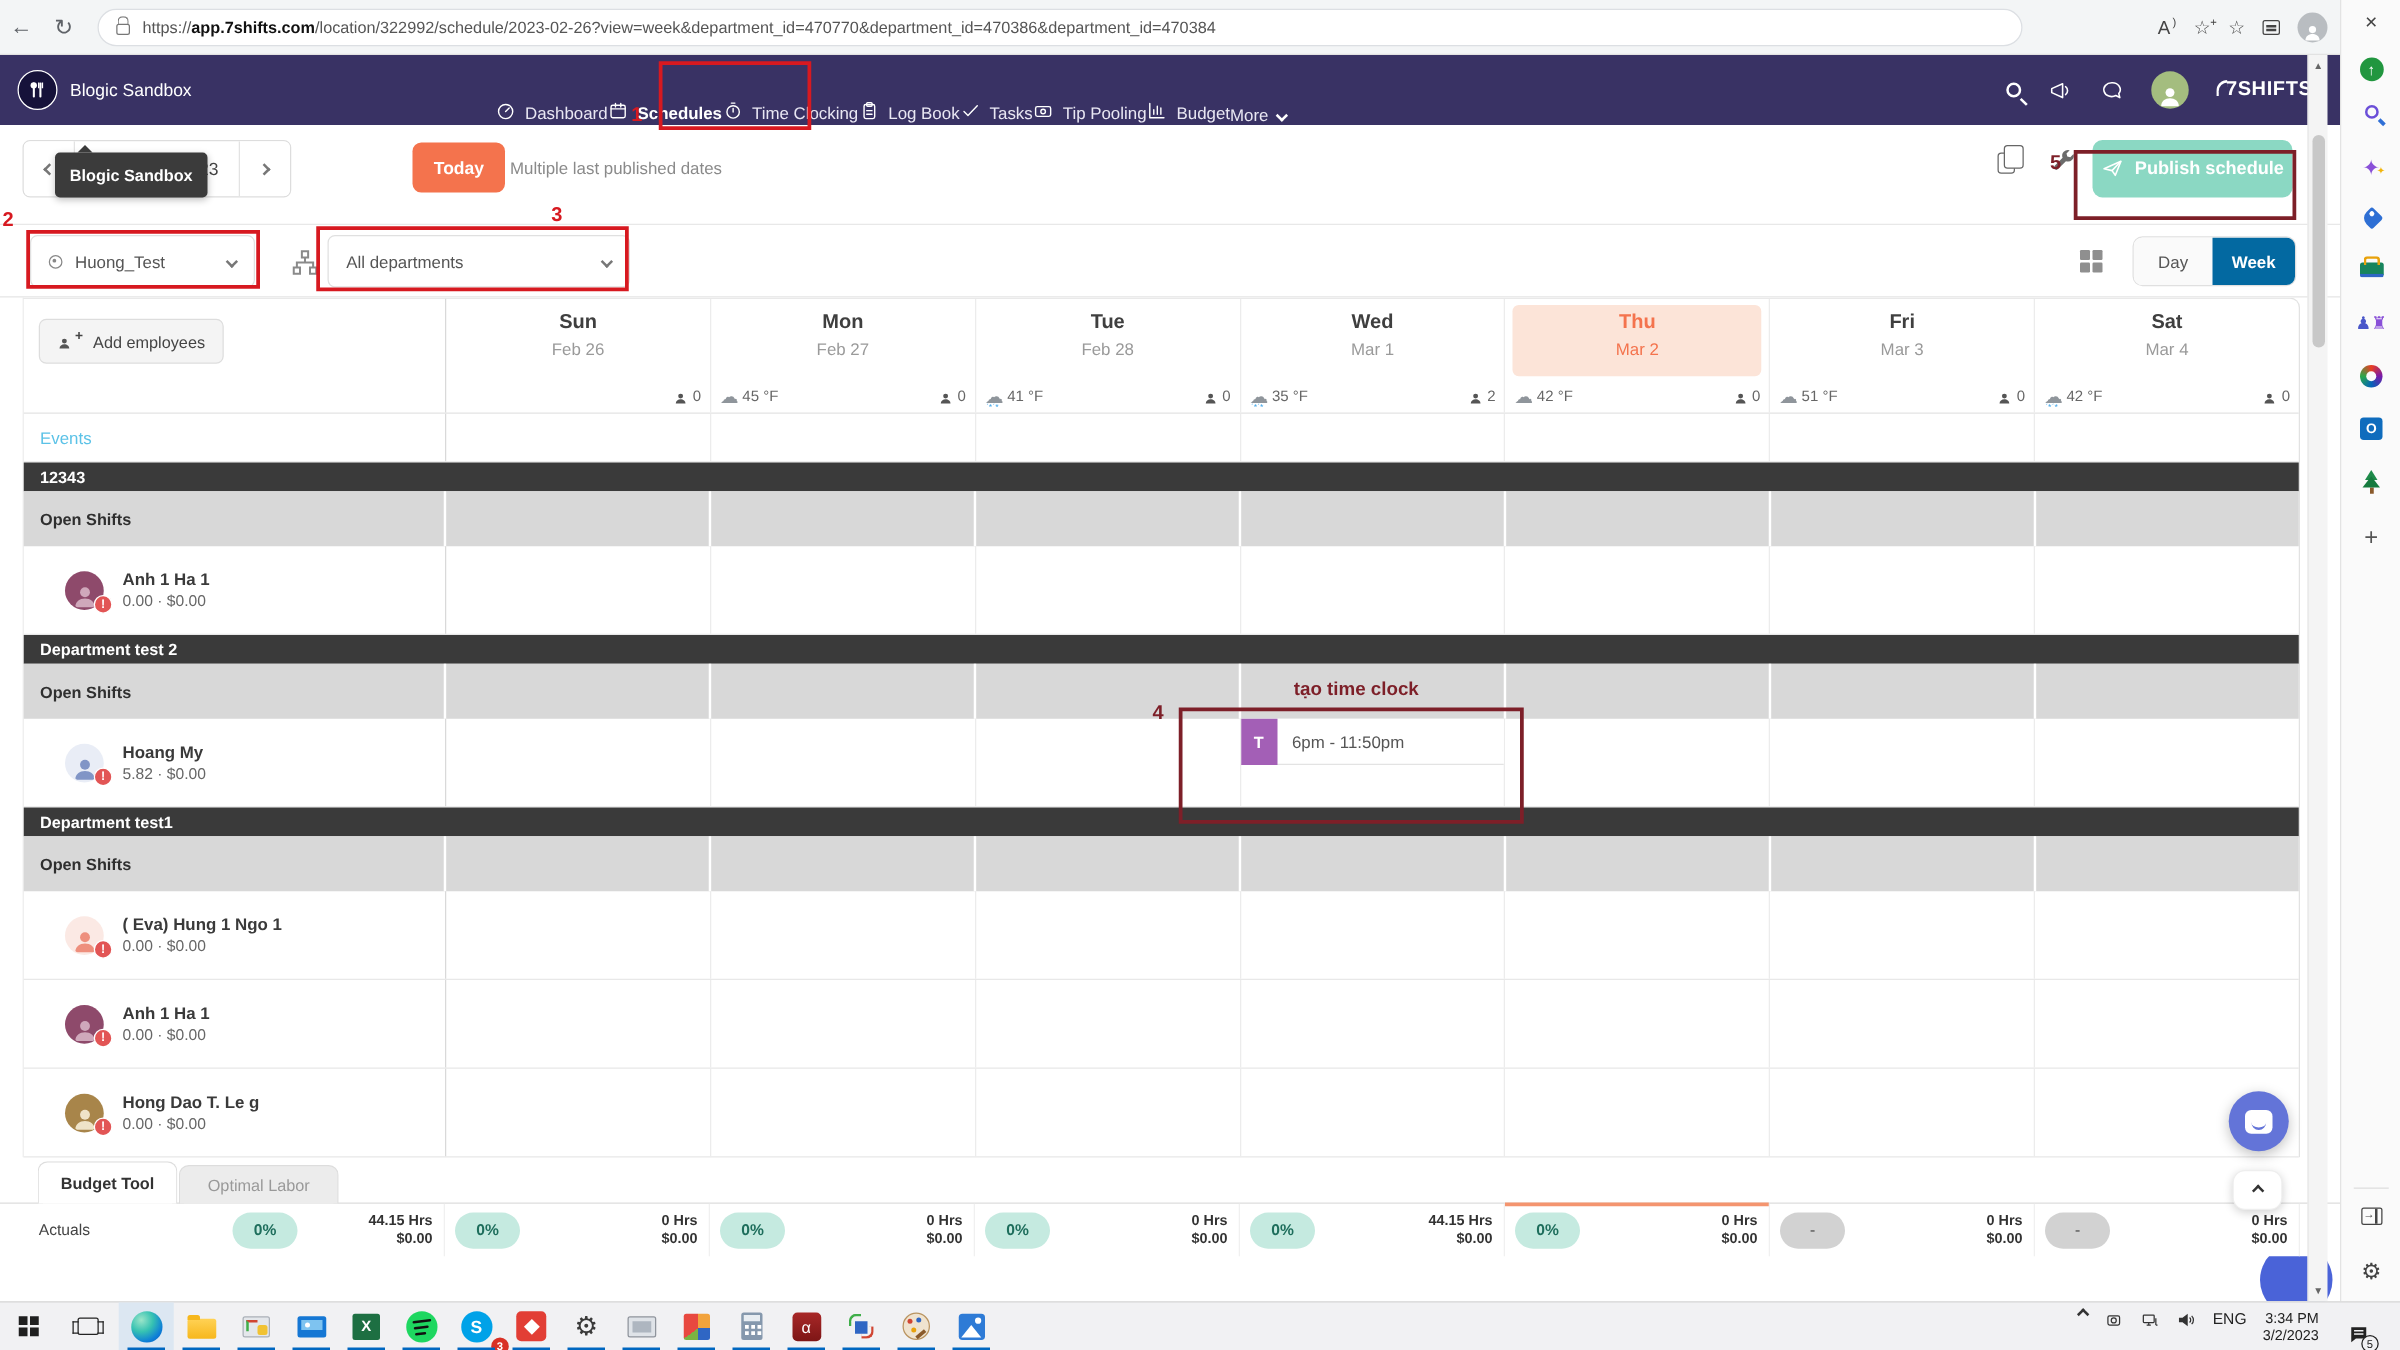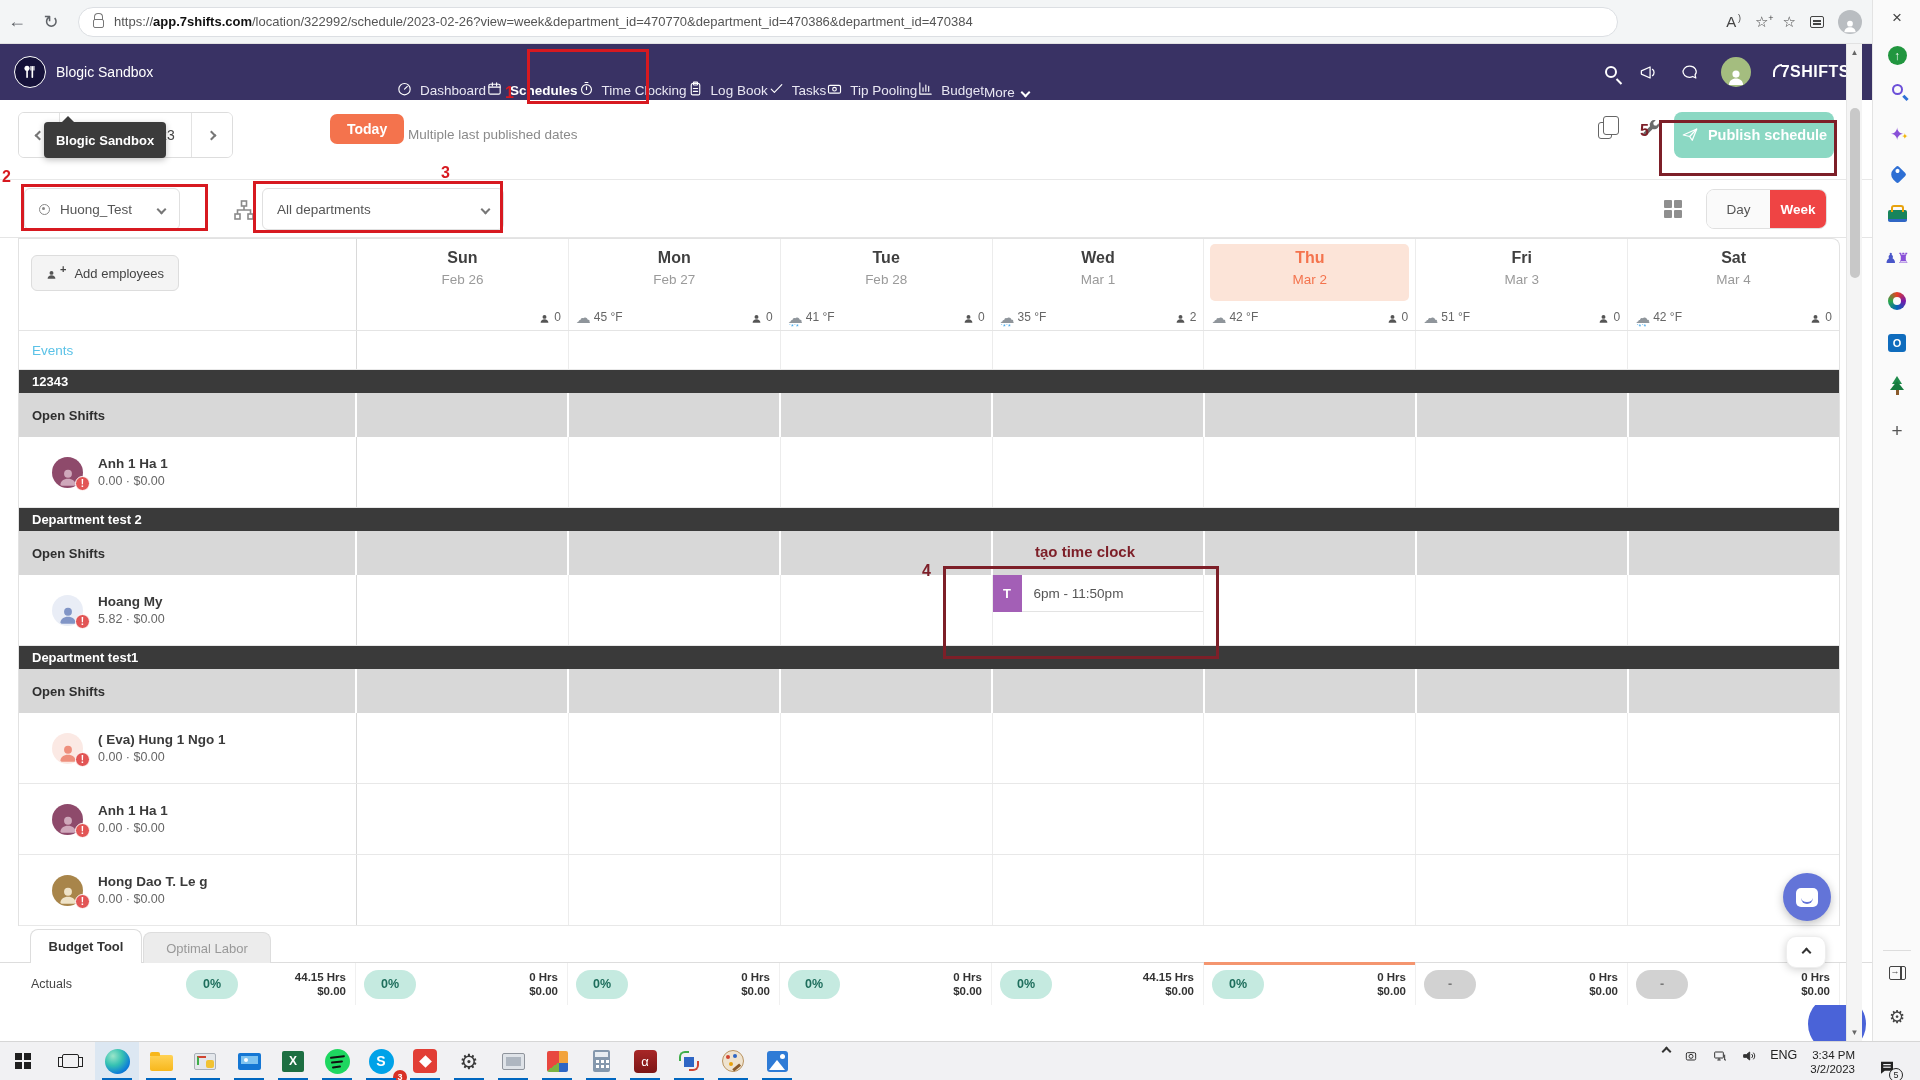--- a/index.html
+++ b/index.html
@@ -45,46 +45,46 @@
 
 
 .subheader{position:absolute;left:0;top:56px;width:100%;height:80px;background:#fff;border-bottom:1px solid #e8e8e8}
 .date-group{position:absolute;left:18px;top:12px;height:46px;display:flex;border:1px solid #ddd;border-radius:6px;overflow:hidden}
 .dg-btn{width:40px;display:flex;align-items:center;justify-content:center;background:#fff;cursor:pointer}
 .dg-mid{display:flex;align-items:center;gap:9px;padding:0 16px;border-left:1px solid #e3e3e3;border-right:1px solid #e3e3e3;font-size:14px;color:#444;cursor:pointer}
 .cal-ico{width:15px;height:14px;border:1.6px solid #777;border-radius:2px;position:relative;margin-top:2px}
 .cal-ico:before{content:"";position:absolute;top:2px;left:0;right:0;height:2px;background:#777}
 .caret{display:inline-block;width:7px;height:7px;border-right:2px solid #777;border-bottom:2px solid #777;transform:rotate(45deg)}
 .caret.l{transform:rotate(135deg)}.caret.r{transform:rotate(-45deg)}.caret.u{transform:rotate(-135deg)}
-.today-btn{position:absolute;left:330px;top:14px;height:30px;padding:0 17px;background:#f4734d;color:#fff;font-size:14px;font-weight:bold;border:none;border-radius:7px;display:flex;align-items:center;cursor:pointer}
+.today-btn{position:absolute;left:330px;top:14px;height:40px;padding:0 17px;background:#f4734d;color:#fff;font-size:14px;font-weight:bold;border:none;border-radius:7px;display:flex;align-items:center;cursor:pointer}
 .pub-note{position:absolute;left:408px;top:27px;font-size:13.5px;color:#8a8a8a}
 .tooltip{position:absolute;left:44px;top:22px;width:122px;height:36px;background:#3b3b3b;border-radius:4px;color:#fff;font-size:13px;font-weight:bold;display:flex;align-items:center;justify-content:center;z-index:15;box-shadow:0 2px 6px rgba(0,0,0,.25)}
 .tooltip:before{content:"";position:absolute;top:-6px;left:18px;border-left:6px solid transparent;border-right:6px solid transparent;border-bottom:6px solid #3b3b3b}
 .copy-ico{position:absolute;left:1598px;top:22px;width:14px;height:17px;border:1.7px solid #666;border-radius:3px;cursor:pointer}
 .copy-ico:before{content:"";position:absolute;width:14px;height:17px;border:1.7px solid #666;border-radius:3px;left:4px;top:-7px;background:#fff}
 .wrench{position:absolute;left:1640px;top:17px;cursor:pointer}
 .wrench svg{width:22px;height:22px;fill:#6b6b6b}
 .publish-btn{position:absolute;left:1674px;top:12px;width:160px;height:46px;background:#8bd8c3;border:none;border-radius:8px;color:#fff;font-size:14.5px;font-weight:bold;display:flex;align-items:center;justify-content:center;gap:9px;cursor:pointer}
 .publish-btn svg{width:18px;height:18px;stroke:#fff;fill:none;stroke-width:1.7;stroke-linejoin:round}
 
 
 .filters{position:absolute;left:0;top:136px;width:100%;height:58px;background:#fff;border-bottom:1px solid #e5e5e5}
 .select-box{position:absolute;top:8px;height:42px;border:1px solid #e0e0e0;border-radius:6px;background:#fff;display:flex;align-items:center;gap:10px;padding:0 14px;font-size:13.5px;color:#555;cursor:pointer}
-.loc-sel{left:24px;width:156px}
+.loc-sel{left:24px;width:180px}
 .dep-sel{left:262px;width:242px}
 .select-box .caret{margin-left:auto}
 .pin{width:11px;height:11px;border:1.8px solid #888;border-radius:50%;position:relative}
 .pin:after{content:"";position:absolute;left:2.2px;top:2.2px;width:3px;height:3px;border-radius:50%;background:#888}
 .org-ico{position:absolute;left:232px;top:18px}
 .org-ico svg{width:24px;height:24px;stroke:#8a8a8a;fill:none;stroke-width:1.6}
 .grid-ico{position:absolute;left:1664px;top:20px;width:18px;height:18px;display:grid;grid-template-columns:8px 8px;grid-template-rows:8px 8px;gap:2px;cursor:pointer}
 .grid-ico i{background:#8f8f8f;border-radius:1px}
 .dw-toggle{position:absolute;left:1706px;top:9px;height:40px;display:flex;border:1px solid #e0e0e0;border-radius:8px;overflow:hidden}
 .dw-day{width:63px;display:flex;align-items:center;justify-content:center;font-size:13.5px;color:#555;background:#fafafa;cursor:pointer}
-.dw-week{width:56px;display:flex;align-items:center;justify-content:center;font-size:13.5px;font-weight:bold;color:#fff;background:#ef4444;cursor:pointer}
+.dw-week{width:66px;display:flex;align-items:center;justify-content:center;font-size:13.5px;font-weight:bold;color:#fff;background:#0369a1;cursor:pointer}
 
 
 .grid{position:absolute;left:18px;top:194px;width:1822px;border:1px solid #e2e2e2;border-bottom:none;border-radius:0 8px 0 0;background:#fff}
 .g-row{display:flex;width:100%}
 .lcell{width:338px;flex:none;border-right:1px solid #d9d9d9;position:relative}
 .cell{flex:1;border-right:1px solid #ececec;position:relative}
 .cell:last-child{border-right:none}
 
 .day-hdr{height:92px;border-bottom:1px solid #e4e4e4}
 .add-emp{position:absolute;left:12px;top:16px;height:36px;padding:0 14px;background:#f4f4f4;border:1px solid #ddd;border-radius:6px;display:flex;align-items:center;gap:8px;font-size:13px;color:#444;cursor:pointer}

